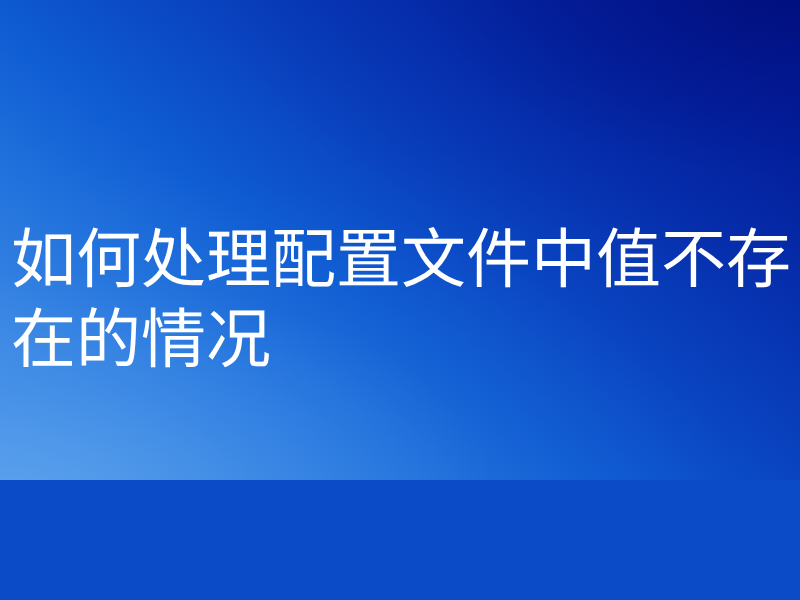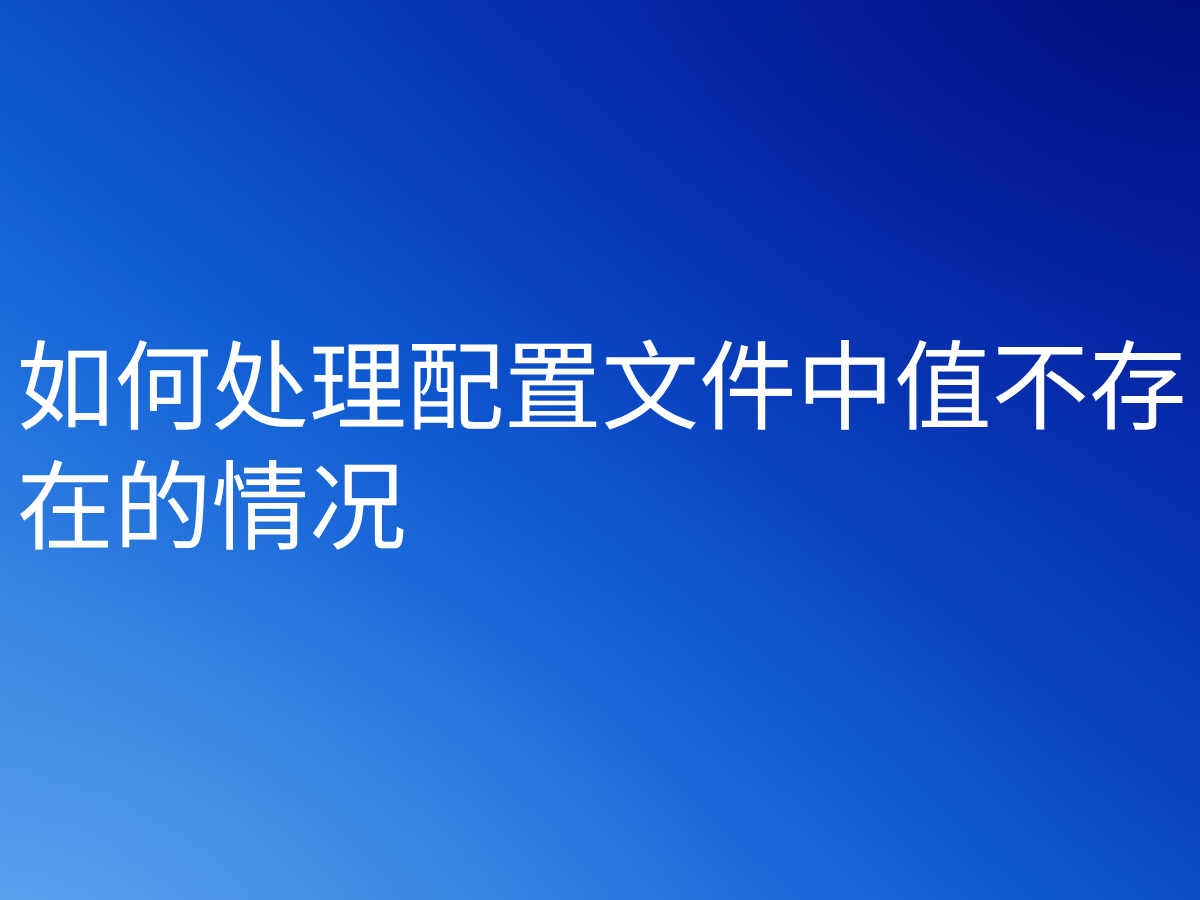--- a/index.html
+++ b/index.html
@@ -13,21 +13,21 @@
     height: 600px;
     overflow: hidden;
     background: #0B4BC8;
     font-family: "DejaVu Sans", "Liberation Sans", sans-serif;
   }
 
   
   .banner {
     position: relative;
     width: 800px;
-    height: 600px;
+    height: 480px;
     overflow: hidden;
     box-sizing: border-box;
   }
 
   
   .banner-bg {
     position: absolute;
     inset: 0;
     background: linear-gradient(
         218deg,

